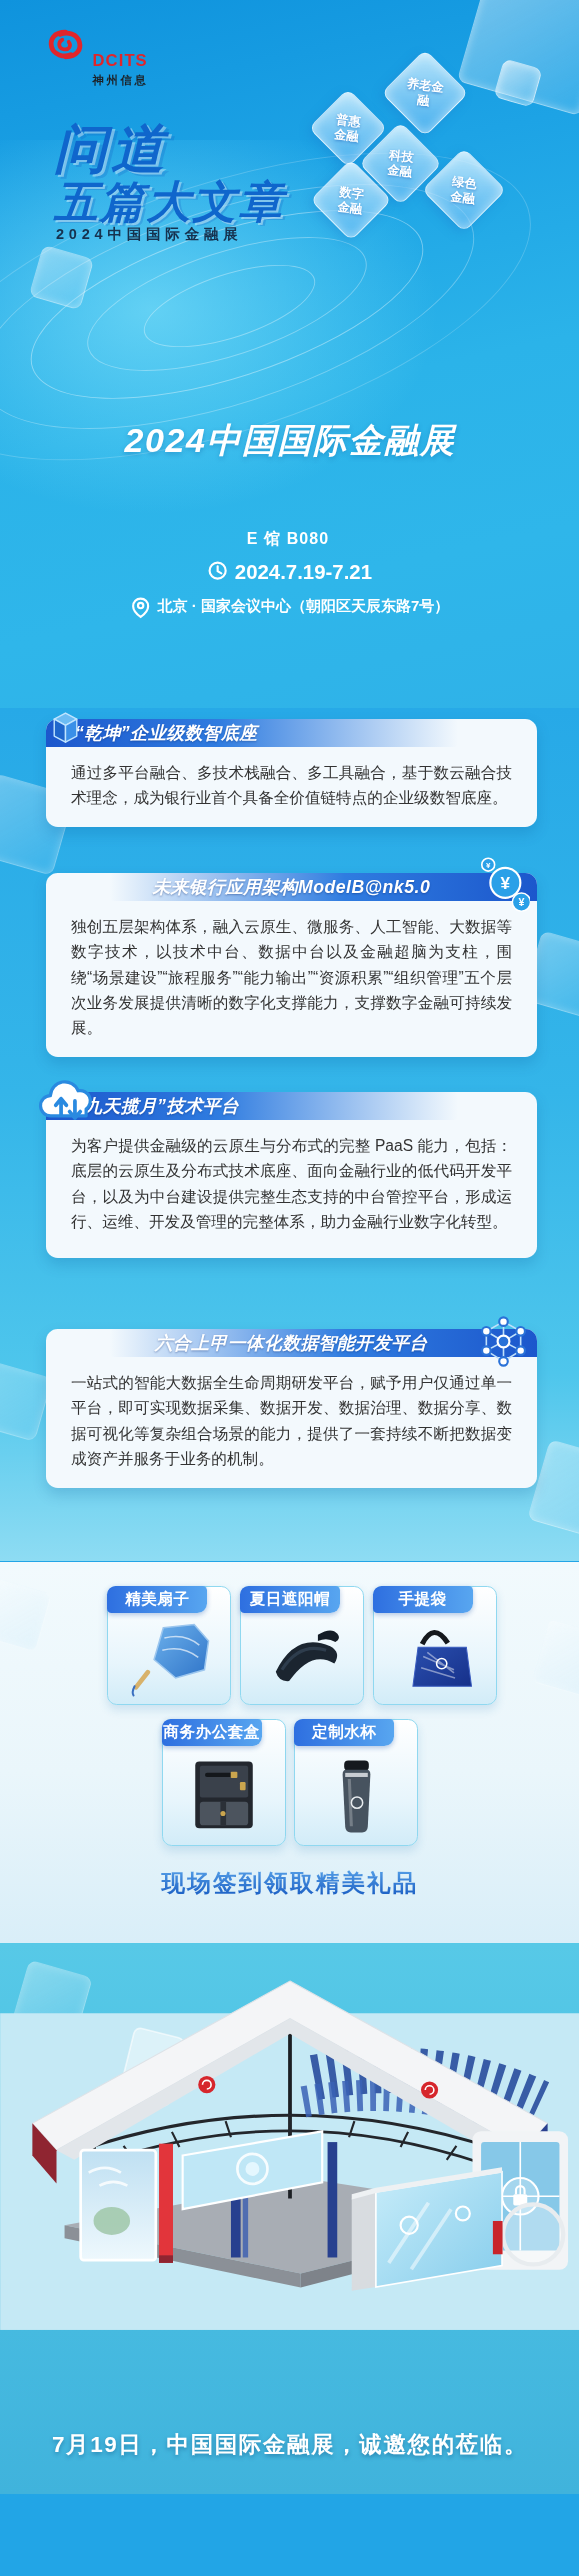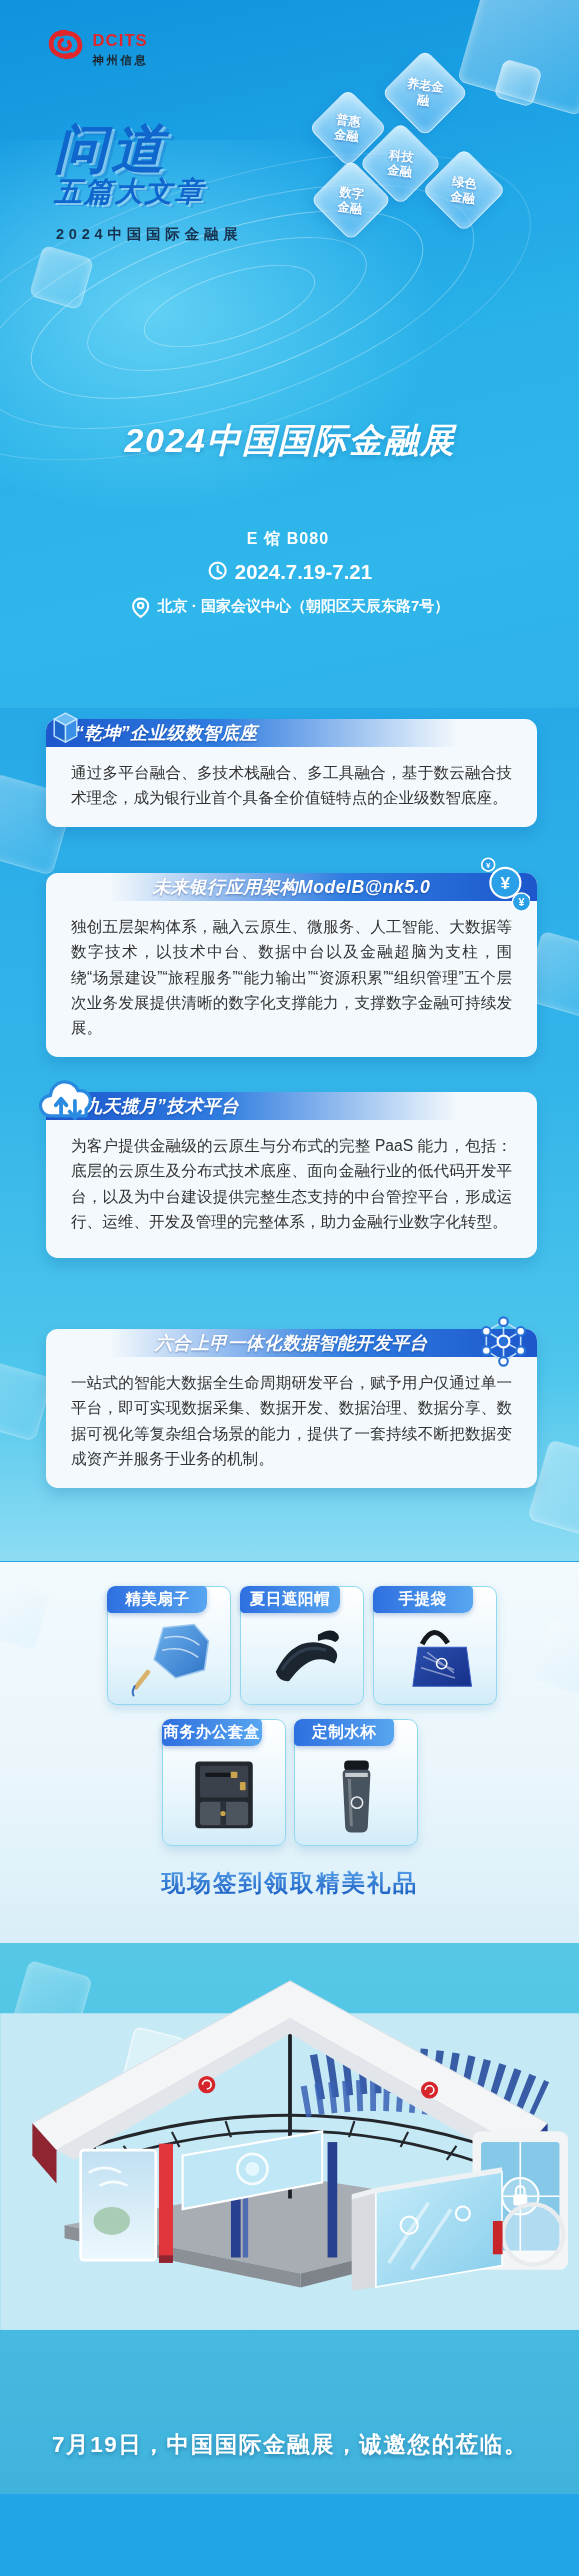--- a/index.html
+++ b/index.html
@@ -13,26 +13,26 @@
     background:radial-gradient(ellipse at 45% 45%,rgba(150,240,255,.55) 0%,rgba(120,225,250,.25) 45%,rgba(120,225,250,0) 70%);}
   .ripple{position:absolute;border:1.1px solid rgba(255,255,255,.38);border-radius:50%;transform:rotate(-18deg);}
   .r1{left:21.5px;top:231px;width:408px;height:145px;}
   .r2{left:-32px;top:209px;width:515px;height:193px;opacity:.75;}
   .r3{left:-91px;top:182px;width:633px;height:247px;opacity:.5;}
   .r4{left:81px;top:252px;width:290px;height:102px;opacity:.85;}
   .r5{left:140px;top:274px;width:177px;height:62px;opacity:.9;}
 
   .logo{position:absolute;left:46px;top:28px;display:flex;align-items:flex-start;gap:7.5px;}
   .logo-text{display:flex;flex-direction:column;margin-top:3.2px;}
-  .logo-en{font-size:16.6px;font-weight:bold;color:#e0262b;letter-spacing:1.1px;}
+  .logo-en{font-size:16.6px;font-weight:bold;color:#e0262b;letter-spacing:1.1px;margin-top:20px;}
   .logo-cn{font-size:11.3px;font-weight:bold;color:#1d2126;letter-spacing:2.7px;margin-top:2.1px;}
 
   .headline1{position:absolute;left:54px;top:114px;font-size:53px;font-weight:bold;font-style:italic;color:#0f66cc;
     letter-spacing:4.3px;text-shadow:2.7px 2.1px 0 rgba(255,255,255,.4),5.4px 4.3px 0 rgba(18,88,190,.22);}
-  .headline2{position:absolute;left:54px;top:173px;font-size:28px;font-weight:bold;font-style:italic;color:#0f66cc;
+  .headline2{position:absolute;left:54px;top:173px;font-size:44px;font-weight:bold;font-style:italic;color:#0f66cc;
     letter-spacing:2.1px;text-shadow:2.1px 1.6px 0 rgba(255,255,255,.4),4.3px 3.2px 0 rgba(18,88,190,.22);}
   .subhead{position:absolute;left:56px;top:225px;font-size:14.5px;font-weight:bold;color:#16324f;letter-spacing:4.8px;}
 
   .main-title{position:absolute;left:0;top:418px;width:580px;text-align:center;font-size:34px;font-weight:800;
     font-style:italic;color:#ffffff;letter-spacing:1.6px;text-shadow:0 2.1px 5.4px rgba(0,70,140,.28);}
   .booth-no{position:absolute;left:0;top:529px;width:576px;text-align:center;font-size:16px;font-weight:bold;color:#fff;letter-spacing:1.1px;}
   .info-row{position:absolute;left:0;width:580px;display:flex;justify-content:center;align-items:flex-start;gap:7.5px;color:#fff;font-weight:bold;}
   .row-dates{top:561px;font-size:20.4px;}
   .row-venue{top:597px;font-size:15px;}
 

